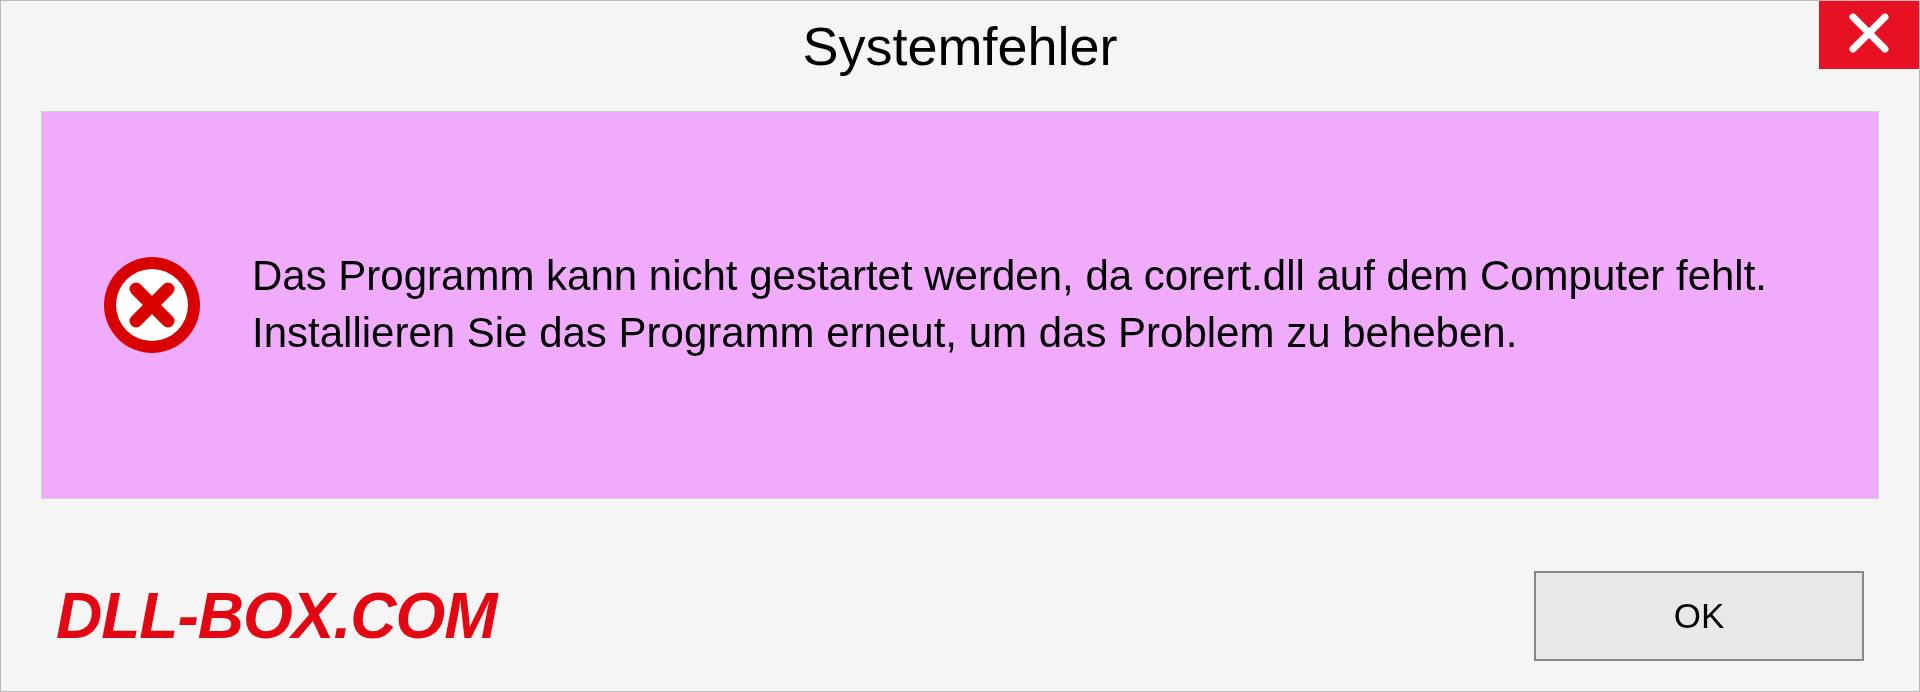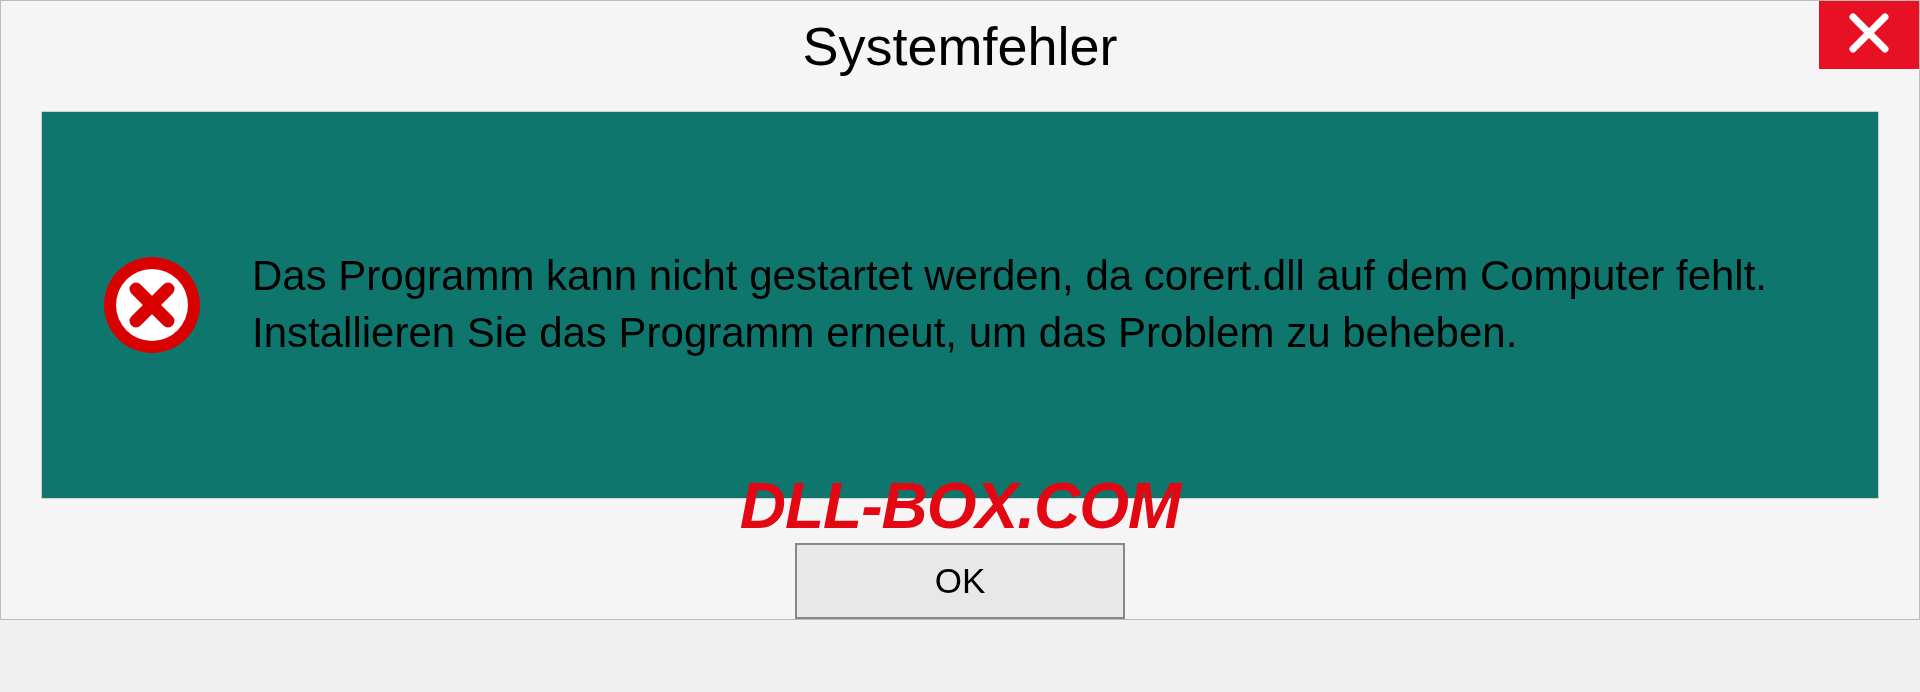--- a/index.html
+++ b/index.html
@@ -10,21 +10,21 @@
     body {
       font-family: "Segoe UI", Tahoma, Arial, sans-serif;
       background: #f0f0f0;
       width: 1920px;
       height: 692px;
       position: relative;
       overflow: hidden;
     }
     .dialog {
       width: 1920px;
-      height: 620px;
+      height: 692px;
       background: #f5f5f5;
       border: 1px solid #bbb;
       position: relative;
     }
     .title-bar {
       height: 90px;
       position: relative;
       display: flex;
       align-items: center;
       justify-content: center;
@@ -46,21 +46,21 @@
       align-items: center;
       justify-content: center;
       cursor: pointer;
     }
     .close-btn svg {
       width: 44px;
       height: 44px;
     }
     .content-box {
       margin: 20px 40px 0 40px;
-      background: #0f766e;
+      background: #f0abfc;
       border: 1px solid #d0d0d0;
       height: 388px;
       display: flex;
       align-items: center;
       padding: 0 60px;
     }
     .error-icon {
       flex-shrink: 0;
       width: 100px;
       height: 100px;
@@ -75,21 +75,20 @@
     .footer {
       position: absolute;
       bottom: 0;
       left: 0;
       right: 0;
       height: 150px;
       display: flex;
       align-items: center;
       justify-content: space-between;
       padding: 0 55px 0 55px;
-      flex-direction: column;
     }
     .watermark {
       font-size: 64px;
       font-weight: 900;
       font-style: italic;
       color: #e30613;
       letter-spacing: -1px;
       font-family: Arial, sans-serif;
     }
     .ok-btn {

